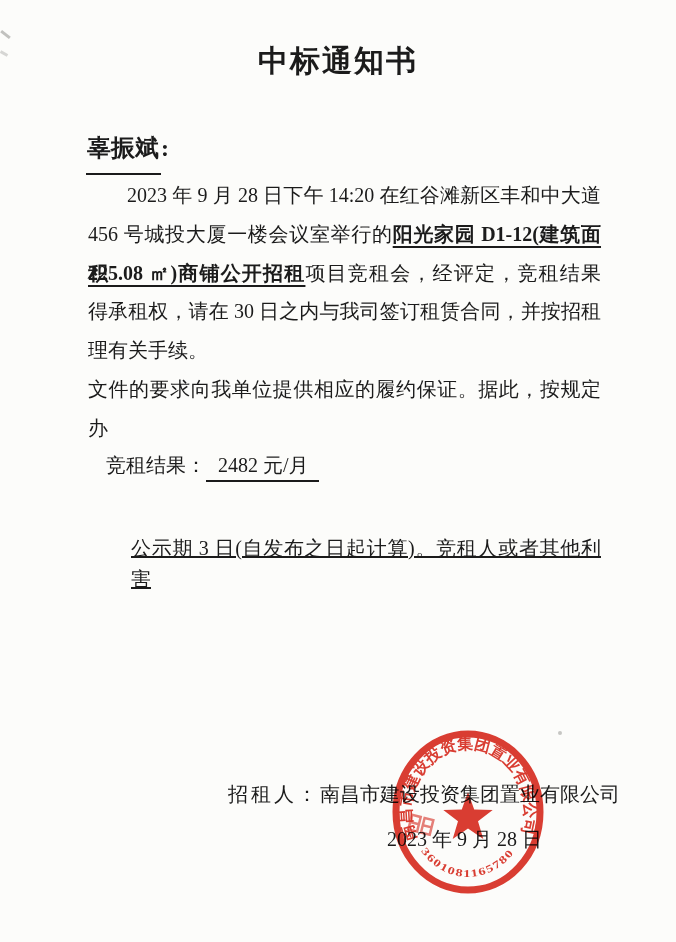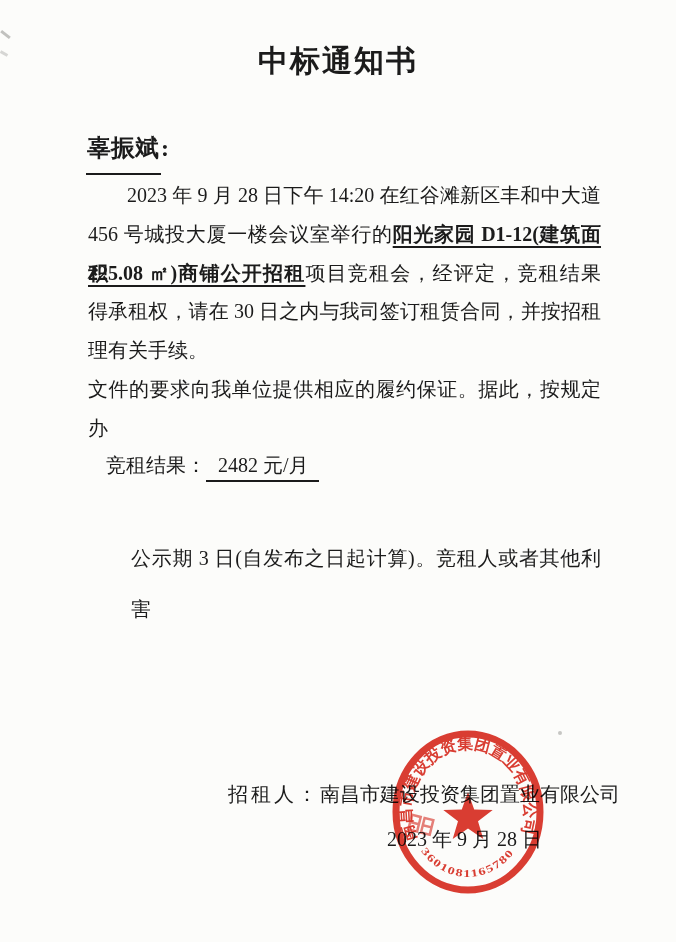--- a/index.html
+++ b/index.html
@@ -22,21 +22,21 @@
     font-size:24px;line-height:28px;font-weight:bold;
   }
   .addressee .addr-name{
     border-bottom:2px solid #1b1b1b;
     padding:0 2px 12px 1px;
   }
   .para{position:absolute;font-size:20px;}
   .para1{left:88px;top:176px;width:513px;}
   .para2{left:92px;top:533px;width:509px;}
   .line{height:38.8px;line-height:38.8px;}
-  .para2 .line{height:39.5px;line-height:51px;}
+  .para2 .line{height:39.5px;line-height:31px;text-decoration:underline;}
   .line.just{text-align:justify;text-align-last:justify;}
   .line.ind{padding-left:39px;}
   .line.ind2{padding-left:41px;}
   .run.hl{
     font-weight:bold;
     text-decoration:underline;
     text-underline-offset:5px;
     text-decoration-thickness:2px;
   }
   .result{

